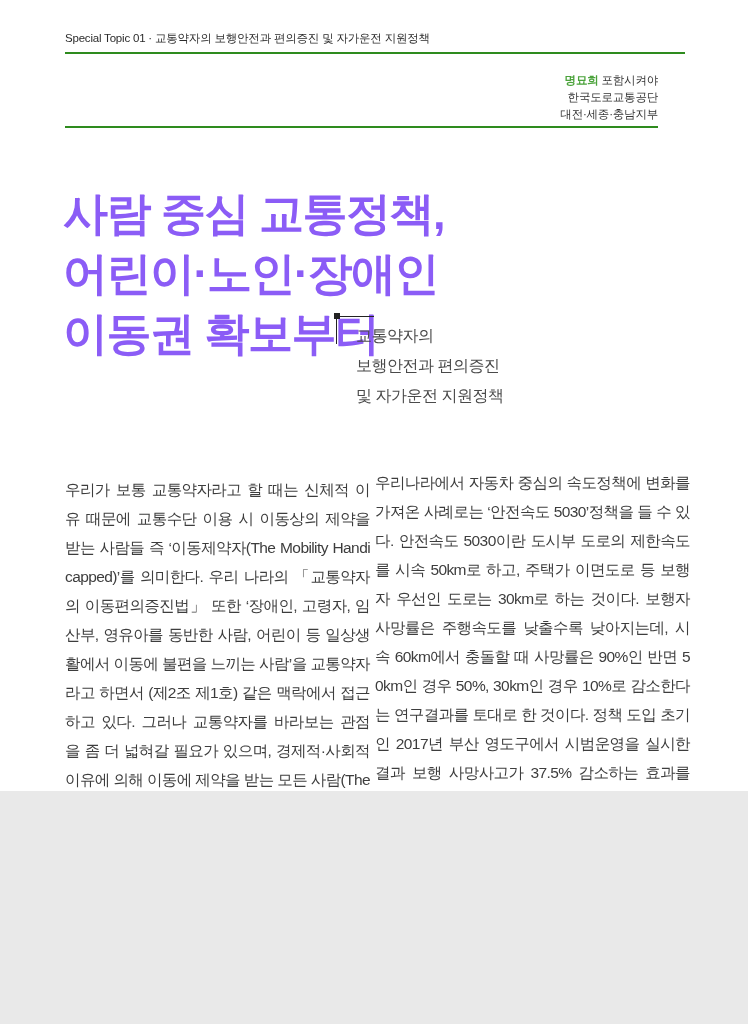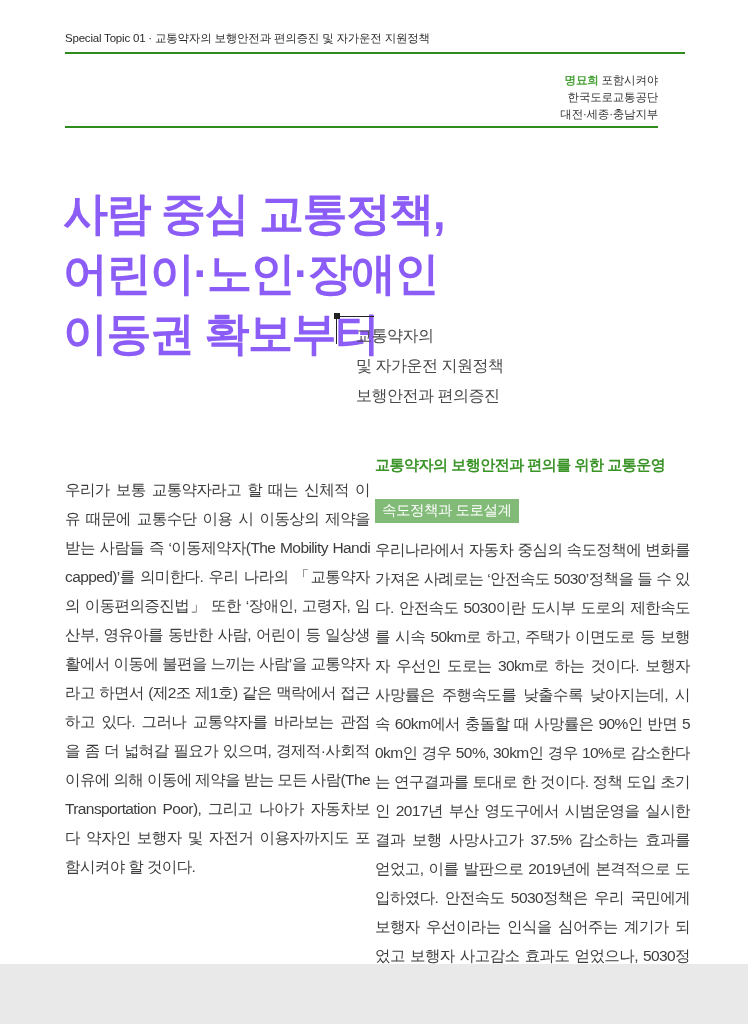--- a/index.html
+++ b/index.html
@@ -2,21 +2,21 @@
 <html><head>
 <meta charset="utf-8">
 <style>
   * { margin: 0; padding: 0; box-sizing: border-box; }
   html, body { background: #e9e9e9; }
   body { font-family: "Liberation Sans", "DejaVu Sans", sans-serif; }
 
   .page {
     position: relative;
     width: 748px;
-    height: 964px;
+    height: 791px;
     margin: 0 auto;
     background: #ffffff;
     overflow: hidden;
   }
 
   
   .eyebrow {
     position: absolute;
     left: 65px; top: 31px;
     font-size: 11.5px;
@@ -154,36 +154,32 @@
   <h1 class="main-title">
     <div>사람 중심 교통정책,</div>
     <div>어린이·노인·장애인</div>
     <div>이동권 확보부터</div>
   </h1>
 
   <div class="subtitle-block">
     <div class="subtitle-bracket"></div>
     <div class="subtitle-text">
       <div>교통약자의</div>
+      <div>보행안전과 편의증진</div>
       <div>및 자가운전 지원정책</div>
-      <div>보행안전과 편의증진</div>
     </div>
   </div>
 
   <div class="column column-left">
     <div class="body-text">
       <p>우리가 보통 교통약자라고 할 때는 신체적 이유 때문에 교통수단 이용 시 이동상의 제약을 받는 사람들 즉 ‘이동제약자(The Mobility Handicapped)’를 의미한다. 우리 나라의 「교통약자의 이동편의증진법」 또한 ‘장애인, 고령자, 임산부, 영유아를 동반한 사람, 어린이 등 일상생활에서 이동에 불편을 느끼는 사람’을 교통약자라고 하면서 (제2조 제1호) 같은 맥락에서 접근하고 있다. 그러나 교통약자를 바라보는 관점을 좀 더 넓혀갈 필요가 있으며, 경제적·사회적 이유에 의해 이동에 제약을 받는 모든 사람(The Transportation Poor), 그리고 나아가 자동차보다 약자인 보행자 및 자전거 이용자까지도 포함시켜야 할 것이다.</p>
     </div>
   </div>
 
   <div class="column column-right">
-    <div class="column-heading">교통약자의 보행안전과 편의를 위한 교통운영</div>
-    <div class="subheading-wrap">
-      <span class="subheading">속도정책과 도로설계</span>
-    </div>
     <div class="body-text">
       <p>우리나라에서 자동차 중심의 속도정책에 변화를 가져온 사례로는 ‘안전속도 5030’정책을 들 수 있다. 안전속도 5030이란 도시부 도로의 제한속도를 시속 50km로 하고, 주택가 이면도로 등 보행자 우선인 도로는 30km로 하는 것이다. 보행자 사망률은 주행속도를 낮출수록 낮아지는데, 시속 60km에서 충돌할 때 사망률은 90%인 반면 50km인 경우 50%, 30km인 경우 10%로 감소한다는 연구결과를 토대로 한 것이다. 정책 도입 초기인 2017년 부산 영도구에서 시범운영을 실시한 결과 보행 사망사고가 37.5% 감소하는 효과를 얻었고, 이를 발판으로 2019년에 본격적으로 도입하였다. 안전속도 5030정책은 우리 국민에게 보행자 우선이라는 인식을 심어주는 계기가 되었고 보행자 사고감소 효과도 얻었으나, 5030정책의 적용 시간이나 장소에 대한 세부적인 고려 부족, 우리나라 도</p>
     </div>
   </div>
 
   <div class="page-number">06</div>
 
 </div>
 
 </body></html>

